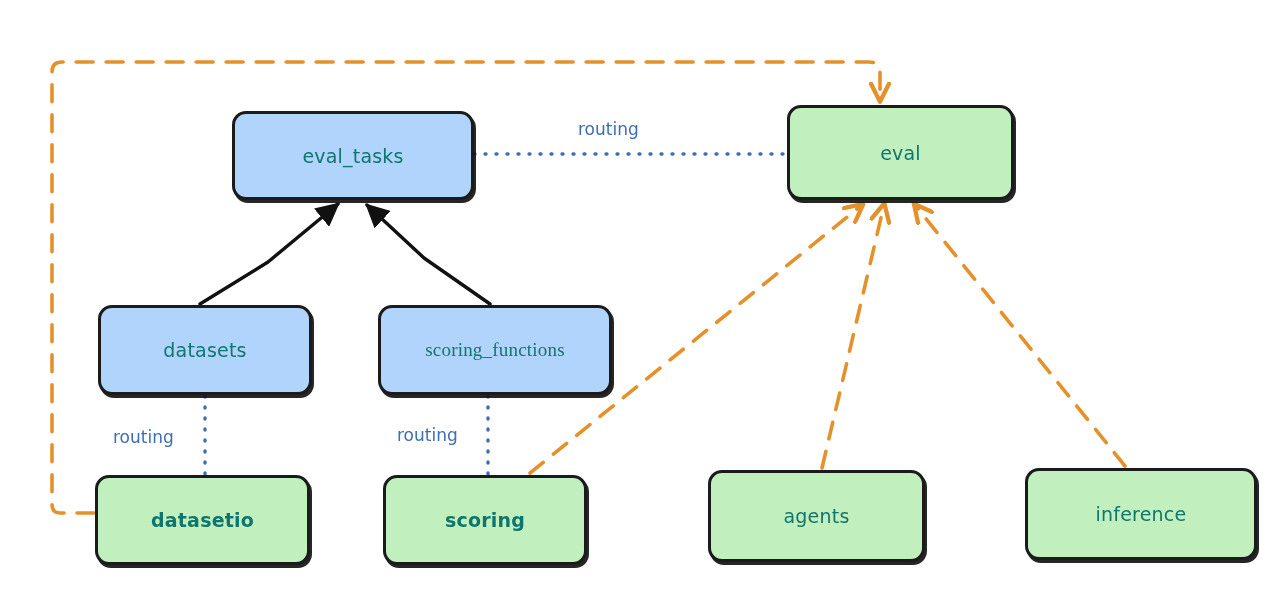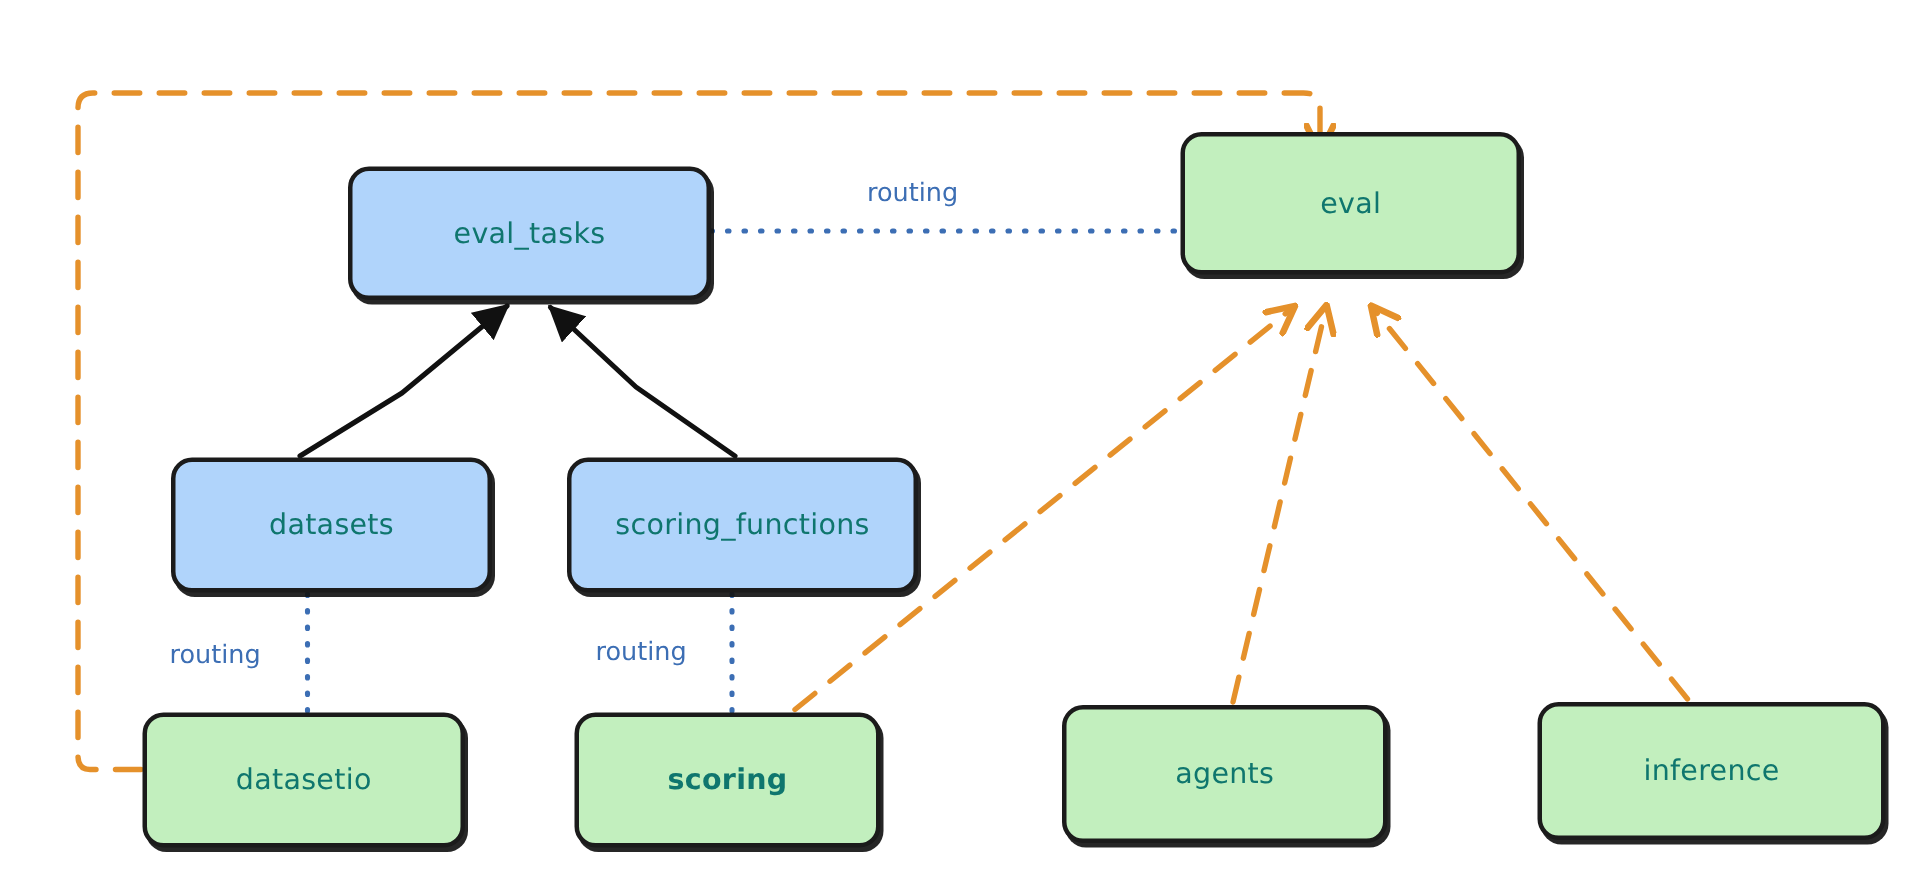--- a/index.html
+++ b/index.html
@@ -83,33 +83,33 @@
 
     <path d="M 822 468 L 884 205" fill="none" stroke="#e5912b" stroke-width="3.6" stroke-linecap="round" stroke-dasharray="17 13" marker-end="url(#arrow-orange)"></path>
 
     <path d="M 1125 466 L 915 205" fill="none" stroke="#e5912b" stroke-width="3.6" stroke-linecap="round" stroke-dasharray="17 13" marker-end="url(#arrow-orange)"></path>
   </svg>
 
   <div class="node blue" style="left:232px; top:111px; width:242px; height:89px;">
     <span class="node-label">eval_tasks</span>
   </div>
 
-  <div class="node green" style="left:787px; top:88px; width:227px; height:95px;">
+  <div class="node green" style="left:787px; top:105px; width:227px; height:95px;">
     <span class="node-label">eval</span>
   </div>
 
-  <div class="node blue" style="left:114px; top:305px; width:214px; height:90px;">
+  <div class="node blue" style="left:98px; top:305px; width:214px; height:90px;">
     <span class="node-label">datasets</span>
   </div>
 
-  <div class="node blue" style="left:378px; top:305px; width:234px; height:90px;">
+  <div class="node blue" style="left:378px; top:305px; width:234px; height:90px;font-family:Liberation Serif, serif;">
     <span class="node-label">scoring_functions</span>
   </div>
 
-  <div class="node green" style="left:95px; top:475px; width:215px; height:90px;">
+  <div class="node green" style="left:95px; top:475px; width:215px; height:90px;font-weight:bold;">
     <span class="node-label">datasetio</span>
   </div>
 
   <div class="node green" style="left:383px; top:475px; width:204px; height:90px;font-weight:bold;">
     <span class="node-label">scoring</span>
   </div>
 
   <div class="node green" style="left:1025px; top:468px; width:232px; height:92px;">
     <span class="node-label">inference</span>
   </div>

